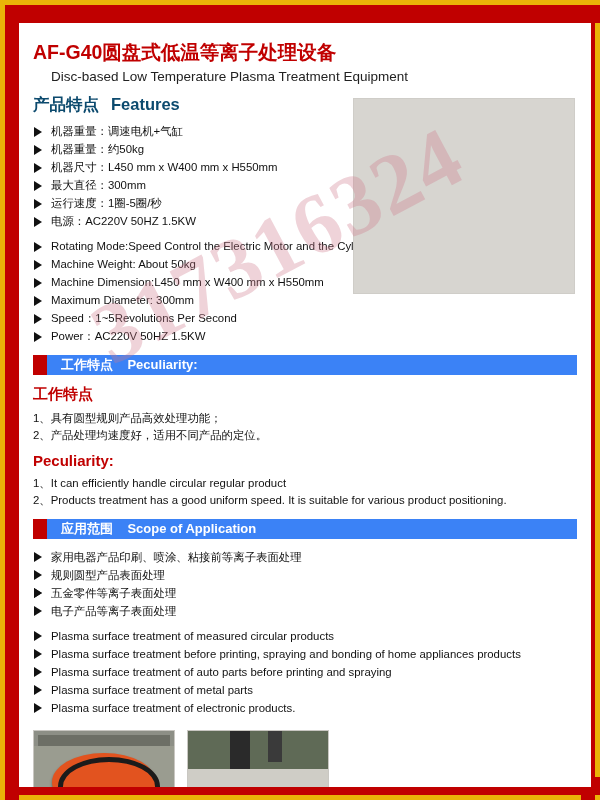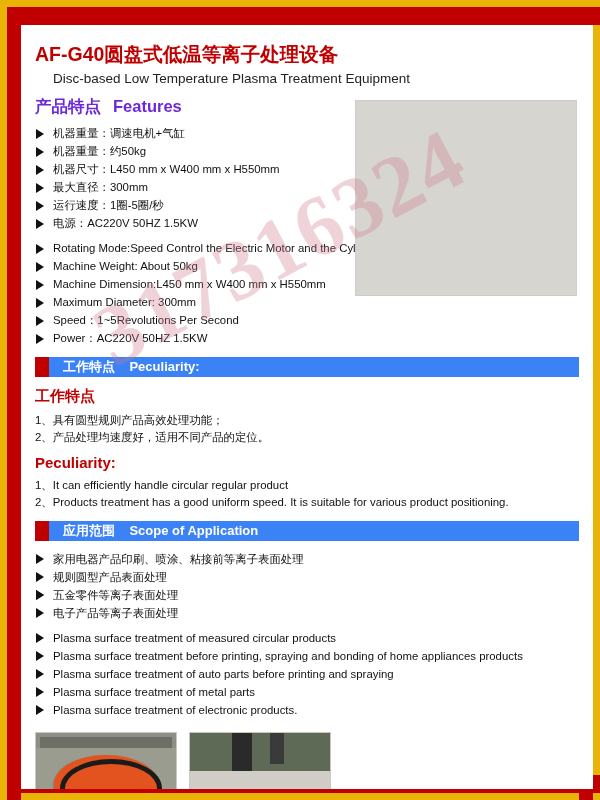--- a/index.html
+++ b/index.html
@@ -12,21 +12,21 @@
     background: #ffffff;
     font-family: "Liberation Sans", sans-serif;
     position: relative;
     overflow: hidden;
   }
   .page {
     position: absolute;
     left: 0; top: 0;
     width: 600px;
     height: 800px;
-    border: 7px solid #eab308;
+    border: 5px solid #eab308;
     box-sizing: border-box;
     background: #fff;
   }
   
   .edge-top {
     position: absolute;
     left: 0; top: 0;
     width: 600px; height: 18px;
     background: #c00000;
   }
@@ -67,21 +67,21 @@
     margin: 4px 0 3px 0;
     white-space: nowrap;
   }
   .title-en {
     color: #222;
     font-size: 13.5px;
     font-weight: normal;
     margin: 0 0 10px 18px;
   }
   .section-head-plain {
-    color: #6d28d9;
+    color: #0c4a6e;
     font-size: 16.5px;
     font-weight: bold;
     margin: 6px 0 7px 0;
   }
   .section-head-plain .en {
     margin-left: 12px;
   }
   
   .band {
     position: relative;

